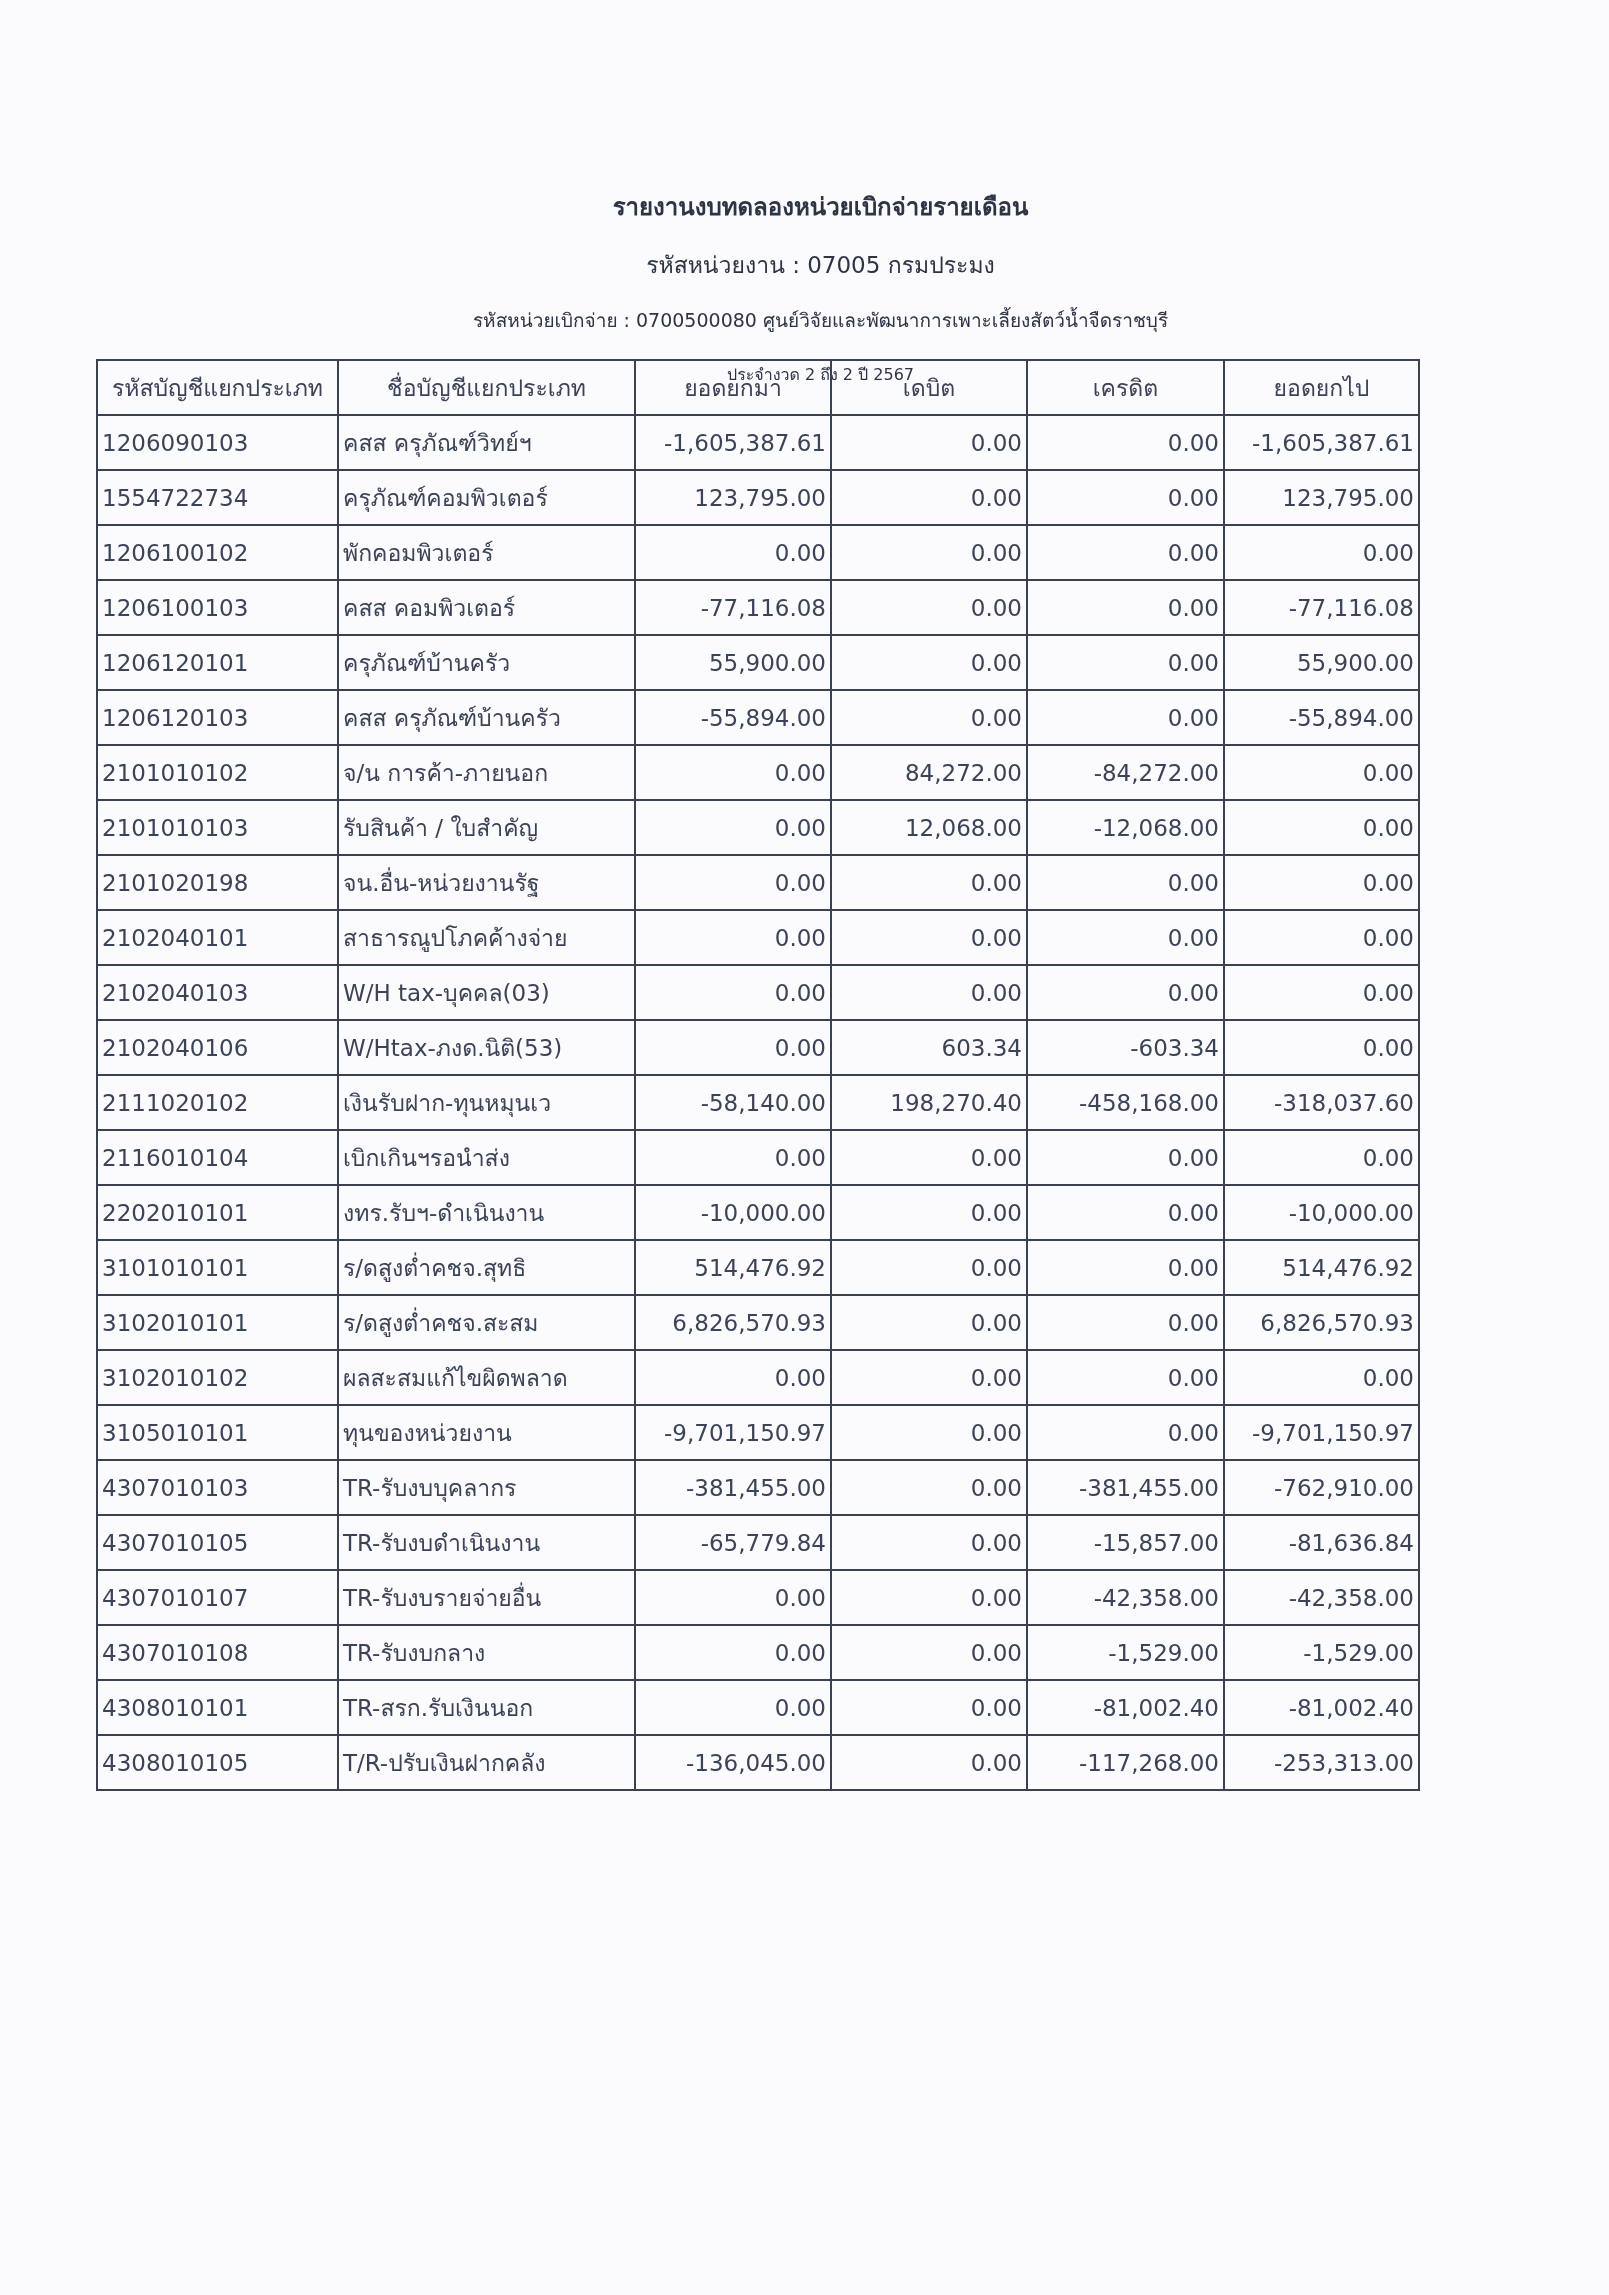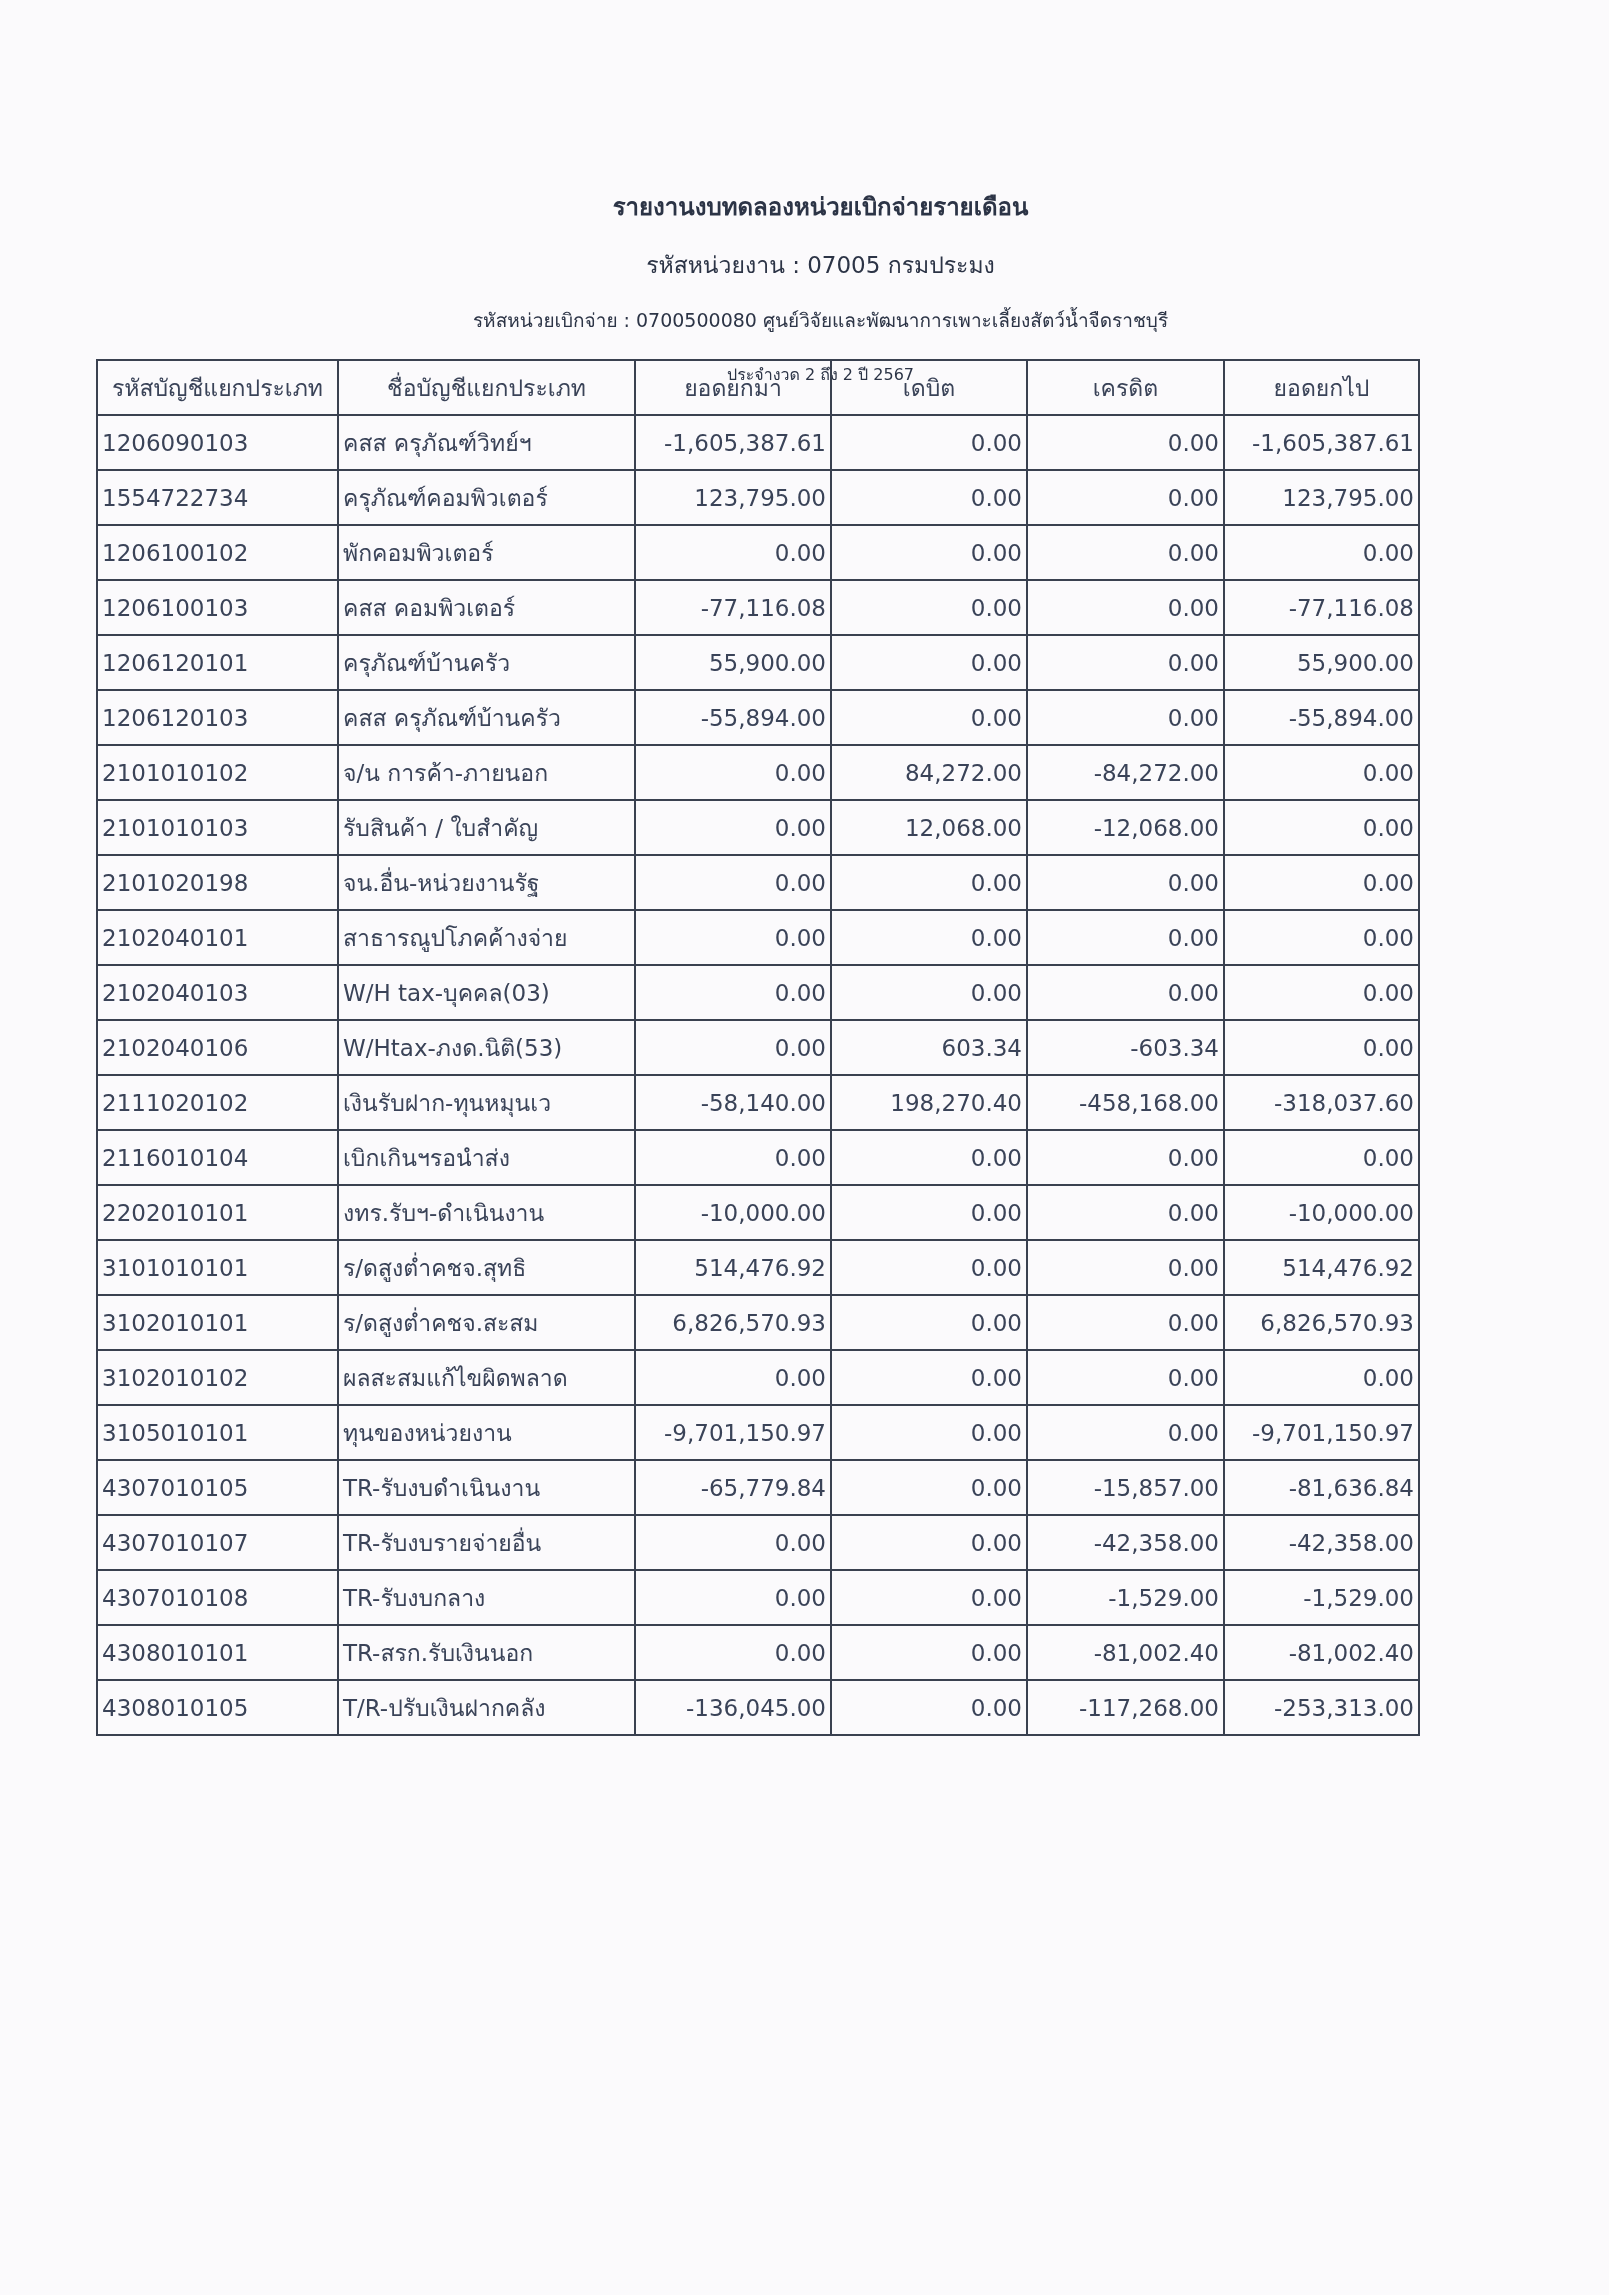--- a/index.html
+++ b/index.html
@@ -191,20 +191,28 @@
       </tr>
       <tr>
         <td class="txt">3105010101</td>
         <td class="txt">ทุนของหน่วยงาน</td>
         <td class="num">-9,701,150.97</td>
         <td class="num">0.00</td>
         <td class="num">0.00</td>
         <td class="num">-9,701,150.97</td>
       </tr>
       <tr>
+        <td class="txt">4307010103</td>
+        <td class="txt">TR-รับงบบุคลากร</td>
+        <td class="num">-381,455.00</td>
+        <td class="num">0.00</td>
+        <td class="num">-381,455.00</td>
+        <td class="num">-762,910.00</td>
+      </tr>
+      <tr>
         <td class="txt">4307010105</td>
         <td class="txt">TR-รับงบดำเนินงาน</td>
         <td class="num">-65,779.84</td>
         <td class="num">0.00</td>
         <td class="num">-15,857.00</td>
         <td class="num">-81,636.84</td>
       </tr>
       <tr>
         <td class="txt">4307010107</td>
         <td class="txt">TR-รับงบรายจ่ายอื่น</td>

